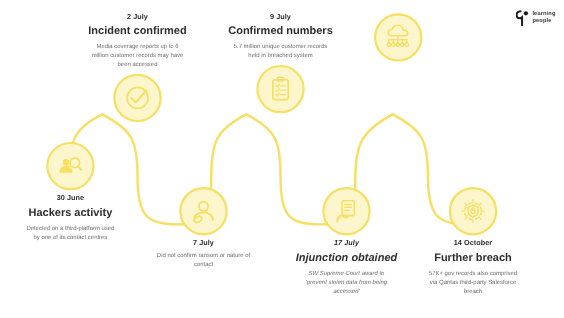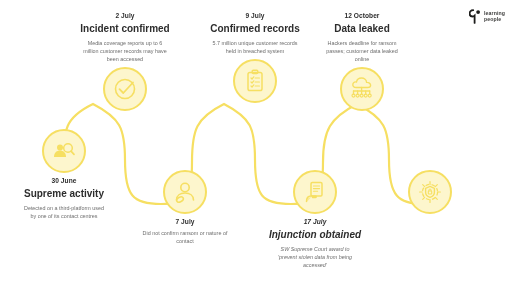--- a/index.html
+++ b/index.html
@@ -154,21 +154,21 @@
     <div class="circle">
       <svg width="26" height="26" viewBox="0 0 26 26">
         <circle cx="9" cy="9.5" r="3" fill="#f6df62"></circle>
         <path d="M3 19 C3 14.5 6 12.5 9 12.5 C12 12.5 15 14.5 15 19 Z" fill="#f6df62"></path>
         <circle cx="17" cy="10" r="4.3" fill="none" stroke="#f6df62" stroke-width="1.5"></circle>
         <line x1="20" y1="13.2" x2="23" y2="16.4" stroke="#f6df62" stroke-width="1.7" stroke-linecap="round"></line>
       </svg>
     </div>
     <div class="txt">
       <p class="date">30 June</p>
-      <p class="headline">Supreme activity</p>
+      <p class="headline">Hackers activity</p>
       <p class="body">Detected on a third-platform used by one of its contact centres</p>
     </div>
   </div>
 
   <div class="node top" id="node-2july">
     <div class="txt">
       <p class="date">2 July</p>
       <p class="headline">Incident confirmed</p>
       <p class="body">Media coverage reports up to 6 million customer records may have been accessed</p>
     </div>
@@ -190,21 +190,21 @@
     </div>
     <div class="txt">
       <p class="date">7 July</p>
       <p class="body">Did not confirm ransom or nature of contact</p>
     </div>
   </div>
 
   <div class="node top" id="node-9july">
     <div class="txt">
       <p class="date">9 July</p>
-      <p class="headline">Confirmed records</p>
+      <p class="headline">Confirmed numbers</p>
       <p class="body">5.7 million unique customer records held in breached system</p>
     </div>
     <div class="circle">
       <svg width="26" height="26" viewBox="0 0 26 26">
         <rect x="6" y="4.5" width="14" height="18" rx="1.8" fill="none" stroke="#f6df62" stroke-width="1.5"></rect>
         <rect x="10.2" y="2.2" width="5.6" height="3.4" rx="1" fill="none" stroke="#f6df62" stroke-width="1.4"></rect>
         <path d="M9 10 L10 11 L11.8 8.8" fill="none" stroke="#f6df62" stroke-width="1.2" stroke-linecap="round"></path>
         <path d="M9 14 L10 15 L11.8 12.8" fill="none" stroke="#f6df62" stroke-width="1.2" stroke-linecap="round"></path>
         <path d="M9 18 L10 19 L11.8 16.8" fill="none" stroke="#f6df62" stroke-width="1.2" stroke-linecap="round"></path>
         <line x1="13.2" y1="10" x2="17.4" y2="10" stroke="#f6df62" stroke-width="1.2" stroke-linecap="round"></line>
@@ -226,25 +226,20 @@
       </svg>
     </div>
     <div class="txt">
       <p class="date">17 July</p>
       <p class="headline">Injunction obtained</p>
       <p class="body">SW Supreme Court award to 'prevent stolen data from being accessed'</p>
     </div>
   </div>
 
   <div class="node top" id="node-12oct">
-    <div class="txt">
-      <p class="date">12 October</p>
-      <p class="headline">Data leaked</p>
-      <p class="body">Hackers deadline for ransom passes; customer data leaked online</p>
-    </div>
     <div class="circle">
       <svg width="28" height="28" viewBox="0 0 28 28">
         <path d="M8.2 12.5 C5.8 12.5 4.4 10.8 4.9 9 C5.4 7.2 7.3 6.6 8.5 7 C8.9 4.6 11 3 13.5 3
                  C16.3 3 18.4 5 18.6 7.4 C20.8 7.2 22.6 8.7 22.6 10.2 C22.6 11.6 21.3 12.5 19.6 12.5 Z" fill="none" stroke="#f6df62" stroke-width="1.4" stroke-linejoin="round"></path>
         <line x1="13.6" y1="12.5" x2="13.6" y2="16" stroke="#f6df62" stroke-width="1.3" stroke-linecap="round"></line>
         <path d="M5.5 16 L21.7 16" stroke="#f6df62" stroke-width="1.3" stroke-linecap="round"></path>
         <path d="M5.5 16 L5.5 19.2 M9.6 16 L9.6 19.2 M13.6 16 L13.6 19.2 M17.7 16 L17.7 19.2 M21.7 16 L21.7 19.2" stroke="#f6df62" stroke-width="1.3" stroke-linecap="round"></path>
         <circle cx="5.5" cy="20.6" r="1.5" fill="none" stroke="#f6df62" stroke-width="1.2"></circle>
         <circle cx="9.6" cy="20.6" r="1.5" fill="none" stroke="#f6df62" stroke-width="1.2"></circle>
         <circle cx="13.6" cy="20.6" r="1.5" fill="none" stroke="#f6df62" stroke-width="1.2"></circle>
@@ -259,15 +254,20 @@
       <svg width="26" height="26" viewBox="0 0 26 26">
         <circle cx="13" cy="13" r="7.6" fill="none" stroke="#f6df62" stroke-width="1.3" stroke-dasharray="3.6 2.6"></circle>
         <path d="M13 7.4 L17.4 9.3 L17.4 13.2 C17.4 15.6 15.5 17.5 13 18.4 C10.5 17.5 8.6 15.6 8.6 13.2
                  L8.6 9.3 Z" fill="none" stroke="#f6df62" stroke-width="1.4" stroke-linejoin="round"></path>
         <rect x="11.3" y="12" width="3.4" height="3" rx=".6" fill="none" stroke="#f6df62" stroke-width="1.1"></rect>
         <path d="M11.9 12 L11.9 11 C11.9 10.4 12.4 10 13 10 C13.6 10 14.1 10.4 14.1 11 L14.1 12" fill="none" stroke="#f6df62" stroke-width="1"></path>
         <path d="M13 2.6 L13 5.4 M13 20.6 L13 23.4 M2.6 13 L5.4 13 M20.6 13 L23.4 13
                  M5.7 5.7 L7.7 7.7 M18.3 18.3 L20.3 20.3 M20.3 5.7 L18.3 7.7 M7.7 18.3 L5.7 20.3" stroke="#f6df62" stroke-width="1.2" stroke-linecap="round"></path>
       </svg>
     </div>
+    <div class="txt">
+      <p class="date">14 October</p>
+      <p class="headline">Further breach</p>
+      <p class="body">57K+ gov records also comprised via Qantas third-party Salesforce breach</p>
+    </div>
   </div>
 
 </div>
 
 </body></html>

